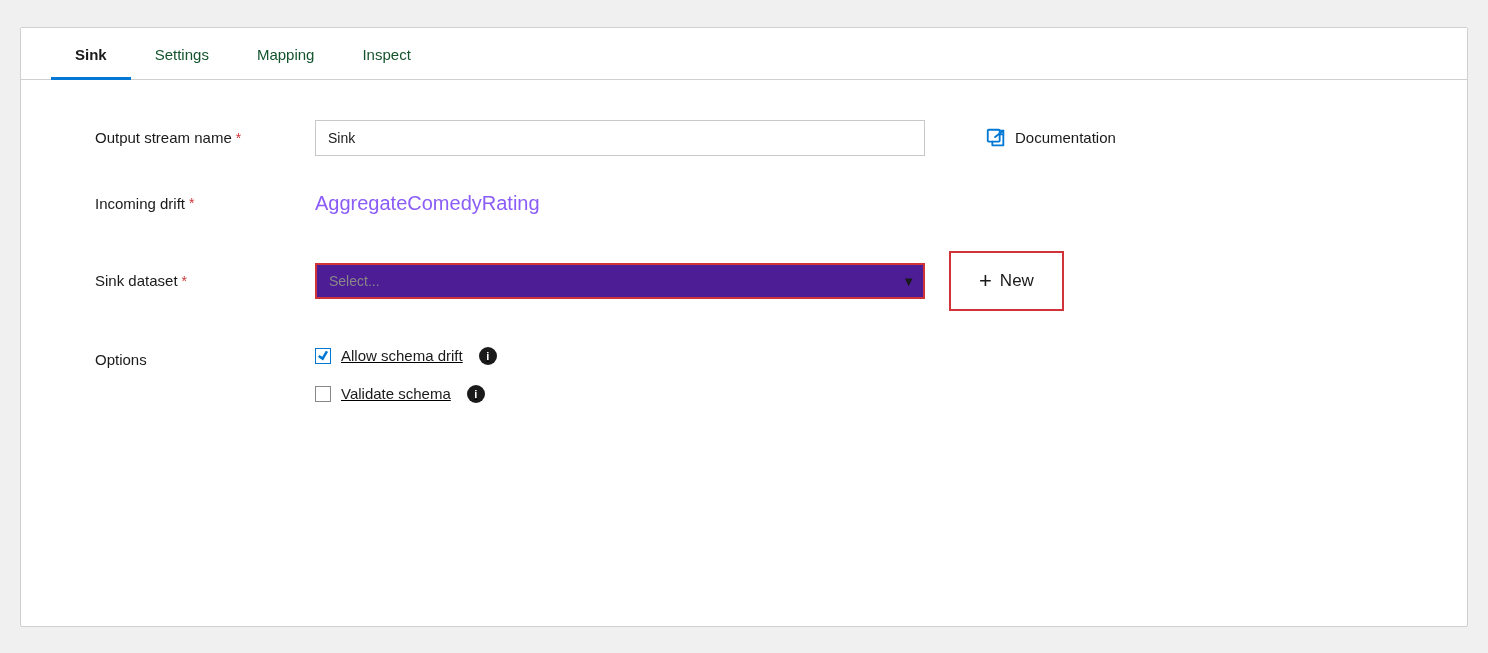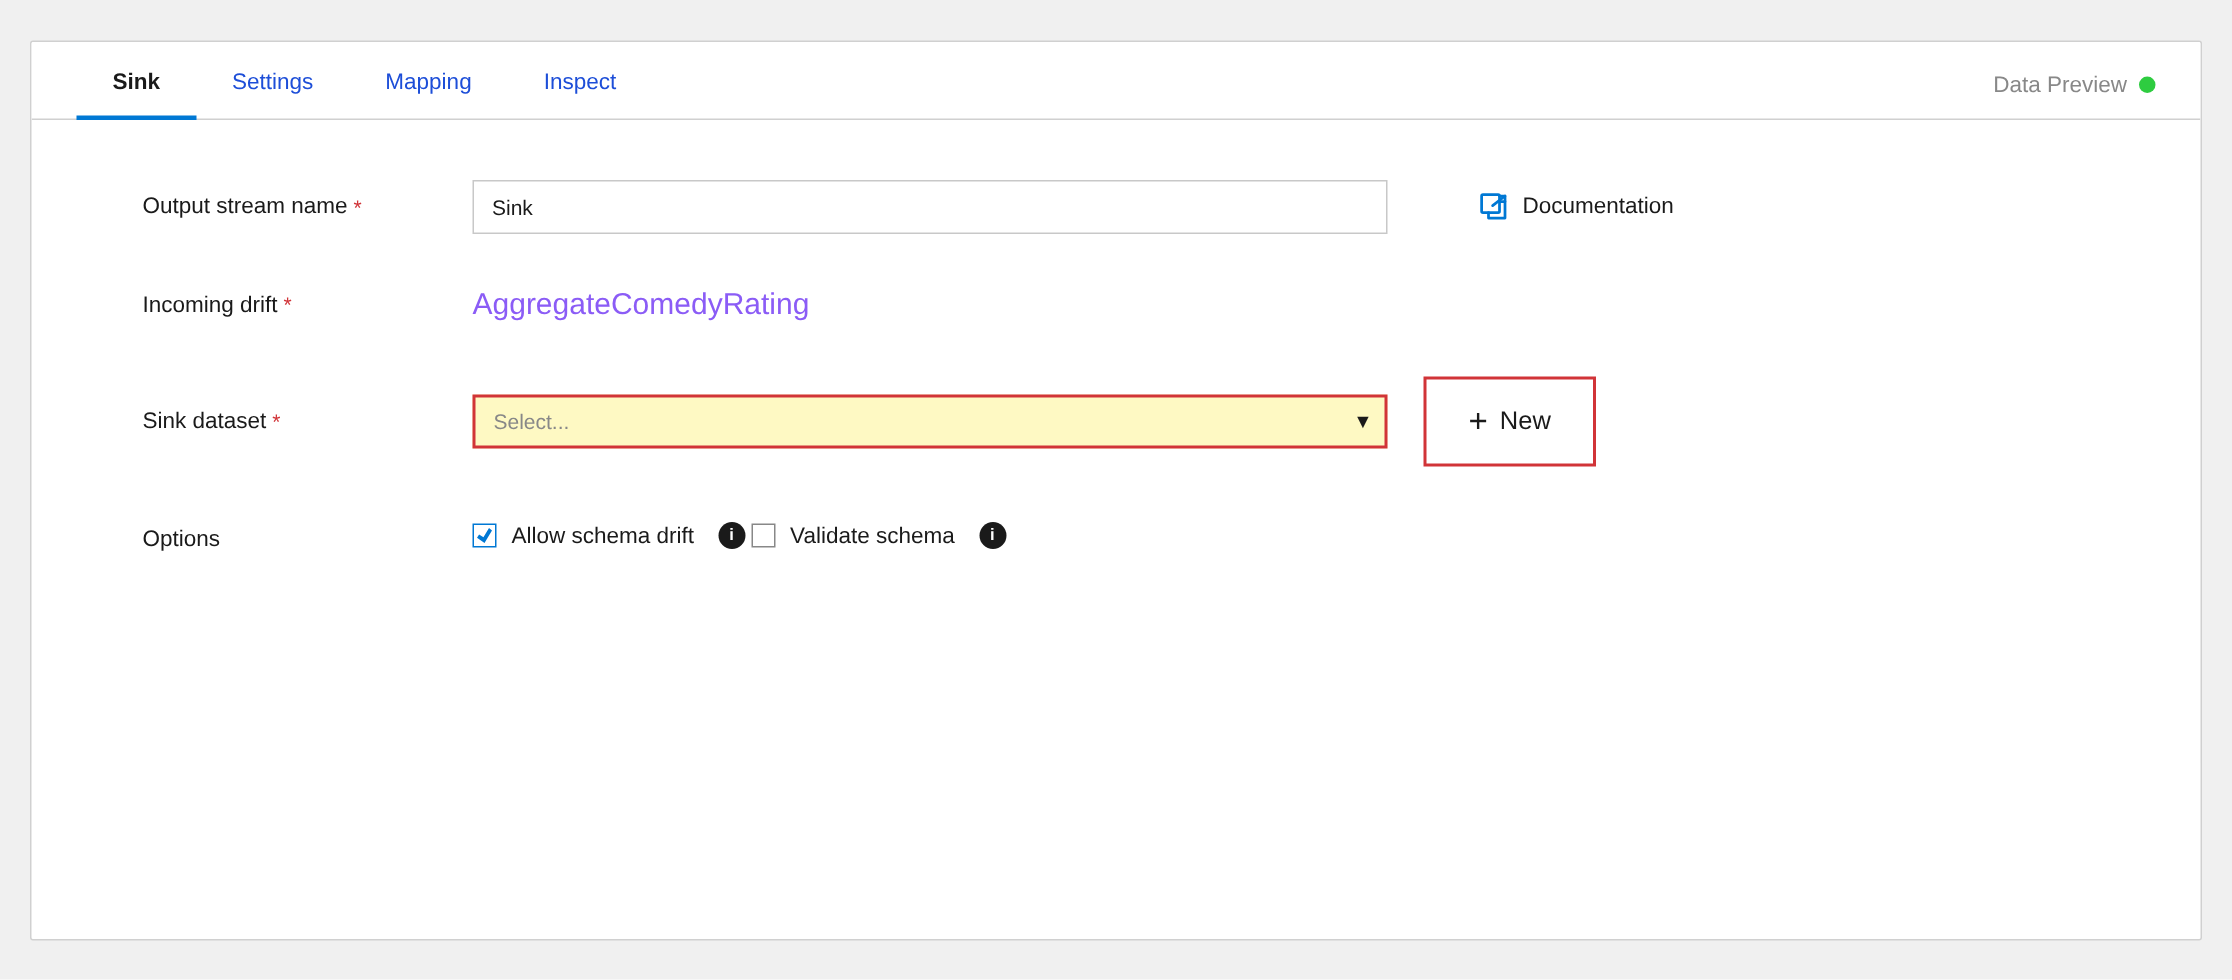--- a/index.html
+++ b/index.html
@@ -25,21 +25,21 @@
     .tab-bar {
       display: flex;
       align-items: flex-end;
       border-bottom: 1px solid #d0d0d0;
       padding: 0 30px;
       background: #fff;
     }
     .tab {
       padding: 18px 24px 14px;
       font-size: 15px;
-      color: #1d4ed8;
+      color: #14532d;
       cursor: pointer;
       border-bottom: 3px solid transparent;
       margin-bottom: -1px;
       user-select: none;
     }
     .tab.active {
       color: #1a1a1a;
       border-bottom: 3px solid #0078d4;
       font-weight: 600;
     }
@@ -114,21 +114,21 @@
       position: relative;
       width: 610px;
     }
     .dropdown-select {
       width: 100%;
       height: 36px;
       border: 2px solid #d13438;
       padding: 0 36px 0 12px;
       font-size: 14px;
       color: #888;
-      background: #fef9c3;
+      background: #4c1d95;
       appearance: none;
       -webkit-appearance: none;
       cursor: pointer;
       outline: none;
     }
     .dropdown-arrow {
       position: absolute;
       right: 10px;
       top: 50%;
       transform: translateY(-50%);
@@ -174,22 +174,23 @@
     .doc-link {
       font-size: 15px;
       font-weight: 400;
       color: #1a1a1a;
       text-decoration: none;
       cursor: pointer;
     }
     
     .options-area {
       display: flex;
-      flex-direction: row;
-      gap: 4px;
+      flex-direction: column;
+      gap: 20px;
+      text-decoration: underline;
     }
     .checkbox-row {
       display: flex;
       align-items: center;
       gap: 10px;
     }
     .checkbox-wrapper {
       display: flex;
       align-items: center;
       gap: 10px;
@@ -259,24 +260,20 @@
       <span>Sink</span>
     </div>
     <div class="tab">
       <span>Settings</span>
     </div>
     <div class="tab">
       <span>Mapping</span>
     </div>
     <div class="tab">
       <span>Inspect</span>
-    </div>
-    <div class="tab-data-preview">
-      <span>Data Preview</span>
-      <span class="dot-green"></span>
     </div>
   </div>
 
   <div class="main-content">
 
     <div class="form-row">
       <div class="form-label">
         <span>Output stream name</span>
         <span class="required-star">*</span>
       </div>

